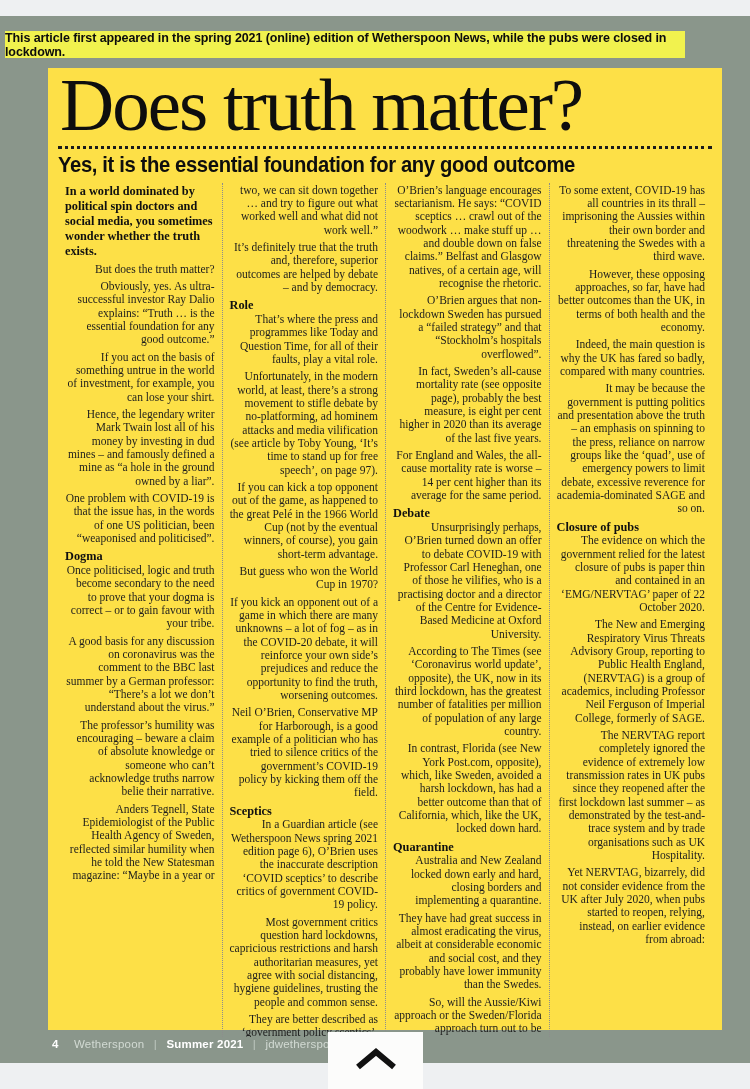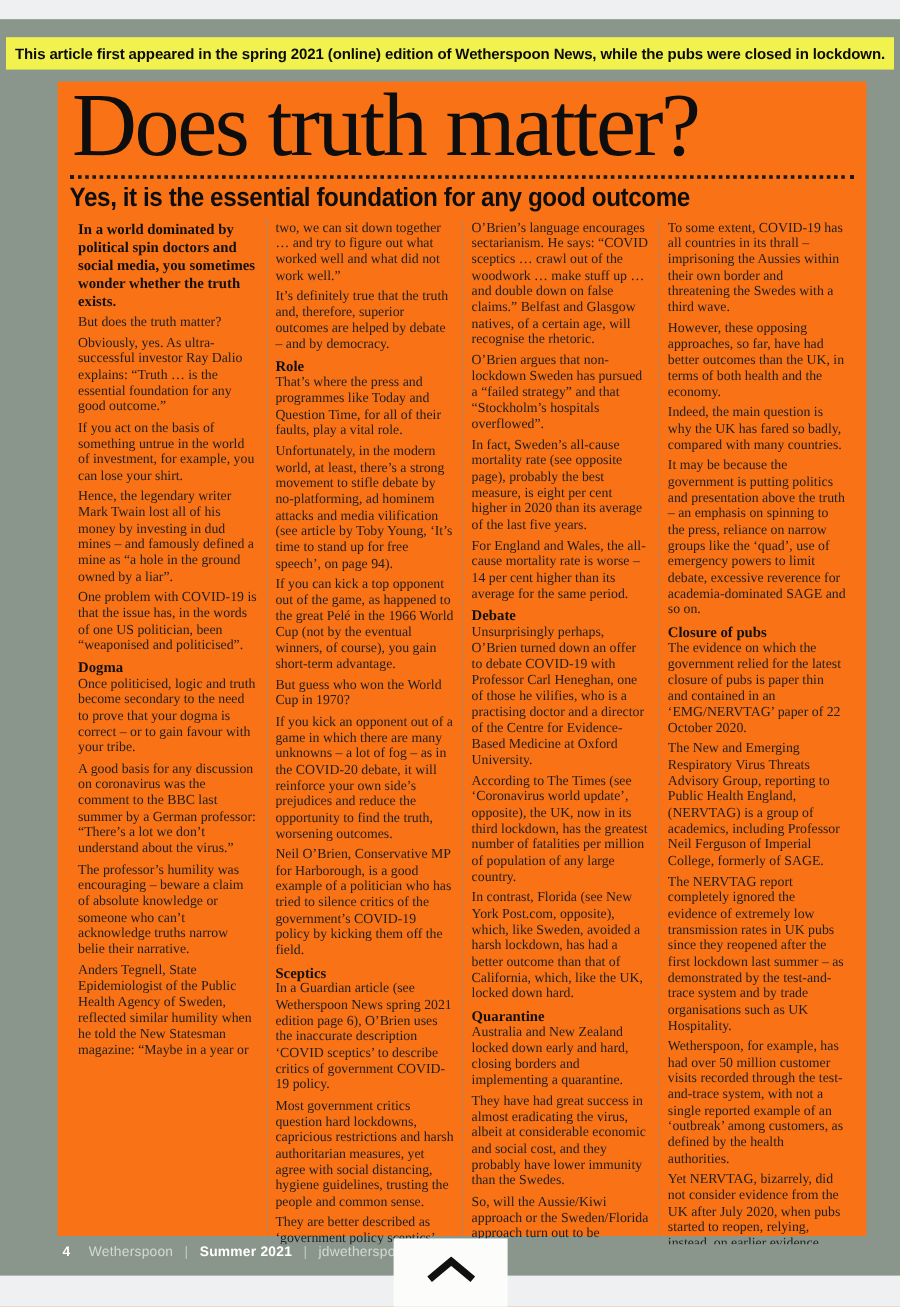--- a/index.html
+++ b/index.html
@@ -7,29 +7,29 @@
   body {
     width:750px; height:1089px; position:relative; overflow:hidden;
     background:#eef0f2;
     font-family:"Liberation Serif", serif;
   }
   .sage-band {
     position:absolute; top:16px; left:0; width:750px; height:1047px;
     background:#8a968b;
   }
   .banner {
-    position:absolute; top:31px; left:5px; width:740px; height:27px;
+    position:absolute; top:31px; left:5px; width:680px; height:27px;
     background:#f1f24e;
     display:flex; align-items:center; justify-content:center;
     font-family:"Liberation Sans", sans-serif; font-weight:700;
     font-size:12.5px; letter-spacing:-0.1px; color:#0c0c0c;
   }
   .page {
     position:absolute; top:68px; left:48px; width:674px; height:962px;
-    background:#f97316; padding:0 10px;
+    background:#fde047; padding:0 10px;
   }
   .article-title {
     margin:0; padding:2px 0 0 2px;
     font-family:"Liberation Serif", serif; font-weight:400;
     font-size:75px; line-height:0.93; letter-spacing:-2px; color:#0e0e0e;
     white-space:nowrap;
   }
   .dotted-rule {
     border:none; border-top:3px dotted #1b1b1b; margin:6px 0 3px;
   }
@@ -39,21 +39,21 @@
     font-size:22px; letter-spacing:-0.4px; color:#0e0e0e;
     transform:scaleX(0.92); transform-origin:left center;
   }
   .columns {
     display:grid; grid-template-columns:repeat(4,1fr);
     height:854px; overflow:hidden;
   }
   .column { padding:1px 7px 0; overflow:hidden; }
   .column + .column { border-left:1px dotted #8d8d8d; }
   .para {
-    margin:0 0 4px; font-size:11.5px; line-height:1.16; color:#1d1d1d;
+    margin:0 0 4px; font-size:11.5px; line-height:1.16; color:#1d1d1d;text-align:right;
   }
   .lead {
     margin:0 0 4px; font-size:12.3px; line-height:1.22;
     font-weight:700; color:#101010;
   }
   .heading {
     margin:3px 0 0; font-size:12.3px; line-height:1.2;
     font-weight:700; color:#101010;
   }
   .footer {
@@ -94,21 +94,21 @@
         <p class="para">Once politicised, logic and truth become secondary to the need to prove that your dogma is correct – or to gain favour with your tribe.</p>
         <p class="para">A good basis for any discussion on coronavirus was the comment to the BBC last summer by a German professor: “There’s a lot we don’t understand about the virus.”</p>
         <p class="para">The professor’s humility was encouraging – beware a claim of absolute knowledge or someone who can’t acknowledge truths narrow belie their narrative.</p>
         <p class="para">Anders Tegnell, State Epidemiologist of the Public Health Agency of Sweden, reflected similar humility when he told the New Statesman magazine: “Maybe in a year or</p>
       </div>
       <div class="column">
         <p class="para">two, we can sit down together … and try to figure out what worked well and what did not work well.”</p>
         <p class="para">It’s definitely true that the truth and, therefore, superior outcomes are helped by debate – and by democracy.</p>
         <h3 class="heading">Role</h3>
         <p class="para">That’s where the press and programmes like Today and Question Time, for all of their faults, play a vital role.</p>
-        <p class="para">Unfortunately, in the modern world, at least, there’s a strong movement to stifle debate by no-platforming, ad hominem attacks and media vilification (see article by Toby Young, ‘It’s time to stand up for free speech’, on page 94).</p>
+        <p class="para">Unfortunately, in the modern world, at least, there’s a strong movement to stifle debate by no-platforming, ad hominem attacks and media vilification (see article by Toby Young, ‘It’s time to stand up for free speech’, on page 97).</p>
         <p class="para">If you can kick a top opponent out of the game, as happened to the great Pelé in the 1966 World Cup (not by the eventual winners, of course), you gain short-term advantage.</p>
         <p class="para">But guess who won the World Cup in 1970?</p>
         <p class="para">If you kick an opponent out of a game in which there are many unknowns – a lot of fog – as in the COVID-20 debate, it will reinforce your own side’s prejudices and reduce the opportunity to find the truth, worsening outcomes.</p>
         <p class="para">Neil O’Brien, Conservative MP for Harborough, is a good example of a politician who has tried to silence critics of the government’s COVID-19 policy by kicking them off the field.</p>
         <h3 class="heading">Sceptics</h3>
         <p class="para">In a Guardian article (see Wetherspoon News spring 2021 edition page 6), O’Brien uses the inaccurate description ‘COVID sceptics’ to describe critics of government COVID-19 policy.</p>
         <p class="para">Most government critics question hard lockdowns, capricious restrictions and harsh authoritarian measures, yet agree with social distancing, hygiene guidelines, trusting the people and common sense.</p>
         <p class="para">They are better described as ‘government policy sceptics’, rather than ‘COVID sceptics’.</p>
       </div>
       <div class="column">
@@ -127,21 +127,20 @@
       </div>
       <div class="column">
         <p class="para">To some extent, COVID-19 has all countries in its thrall – imprisoning the Aussies within their own border and threatening the Swedes with a third wave.</p>
         <p class="para">However, these opposing approaches, so far, have had better outcomes than the UK, in terms of both health and the economy.</p>
         <p class="para">Indeed, the main question is why the UK has fared so badly, compared with many countries.</p>
         <p class="para">It may be because the government is putting politics and presentation above the truth – an emphasis on spinning to the press, reliance on narrow groups like the ‘quad’, use of emergency powers to limit debate, excessive reverence for academia-dominated SAGE and so on.</p>
         <h3 class="heading">Closure of pubs</h3>
         <p class="para">The evidence on which the government relied for the latest closure of pubs is paper thin and contained in an ‘EMG/NERVTAG’ paper of 22 October 2020.</p>
         <p class="para">The New and Emerging Respiratory Virus Threats Advisory Group, reporting to Public Health England, (NERVTAG) is a group of academics, including Professor Neil Ferguson of Imperial College, formerly of SAGE.</p>
         <p class="para">The NERVTAG report completely ignored the evidence of extremely low transmission rates in UK pubs since they reopened after the first lockdown last summer – as demonstrated by the test-and-trace system and by trade organisations such as UK Hospitality.</p>
-        <p class="para">Wetherspoon, for example, has had over 50 million customer visits recorded through the test-and-trace system, with not a single reported example of an ‘outbreak’ among customers, as defined by the health authorities.</p>
         <p class="para">Yet NERVTAG, bizarrely, did not consider evidence from the UK after July 2020, when pubs started to reopen, relying, instead, on earlier evidence from abroad:</p>
       </div>
     </div>
 </div>
 
 <div class="footer">
   <span class="strong">4</span>
   <span class="sep"></span>
   <span>Wetherspoon</span>
   <span class="sep">|</span>

